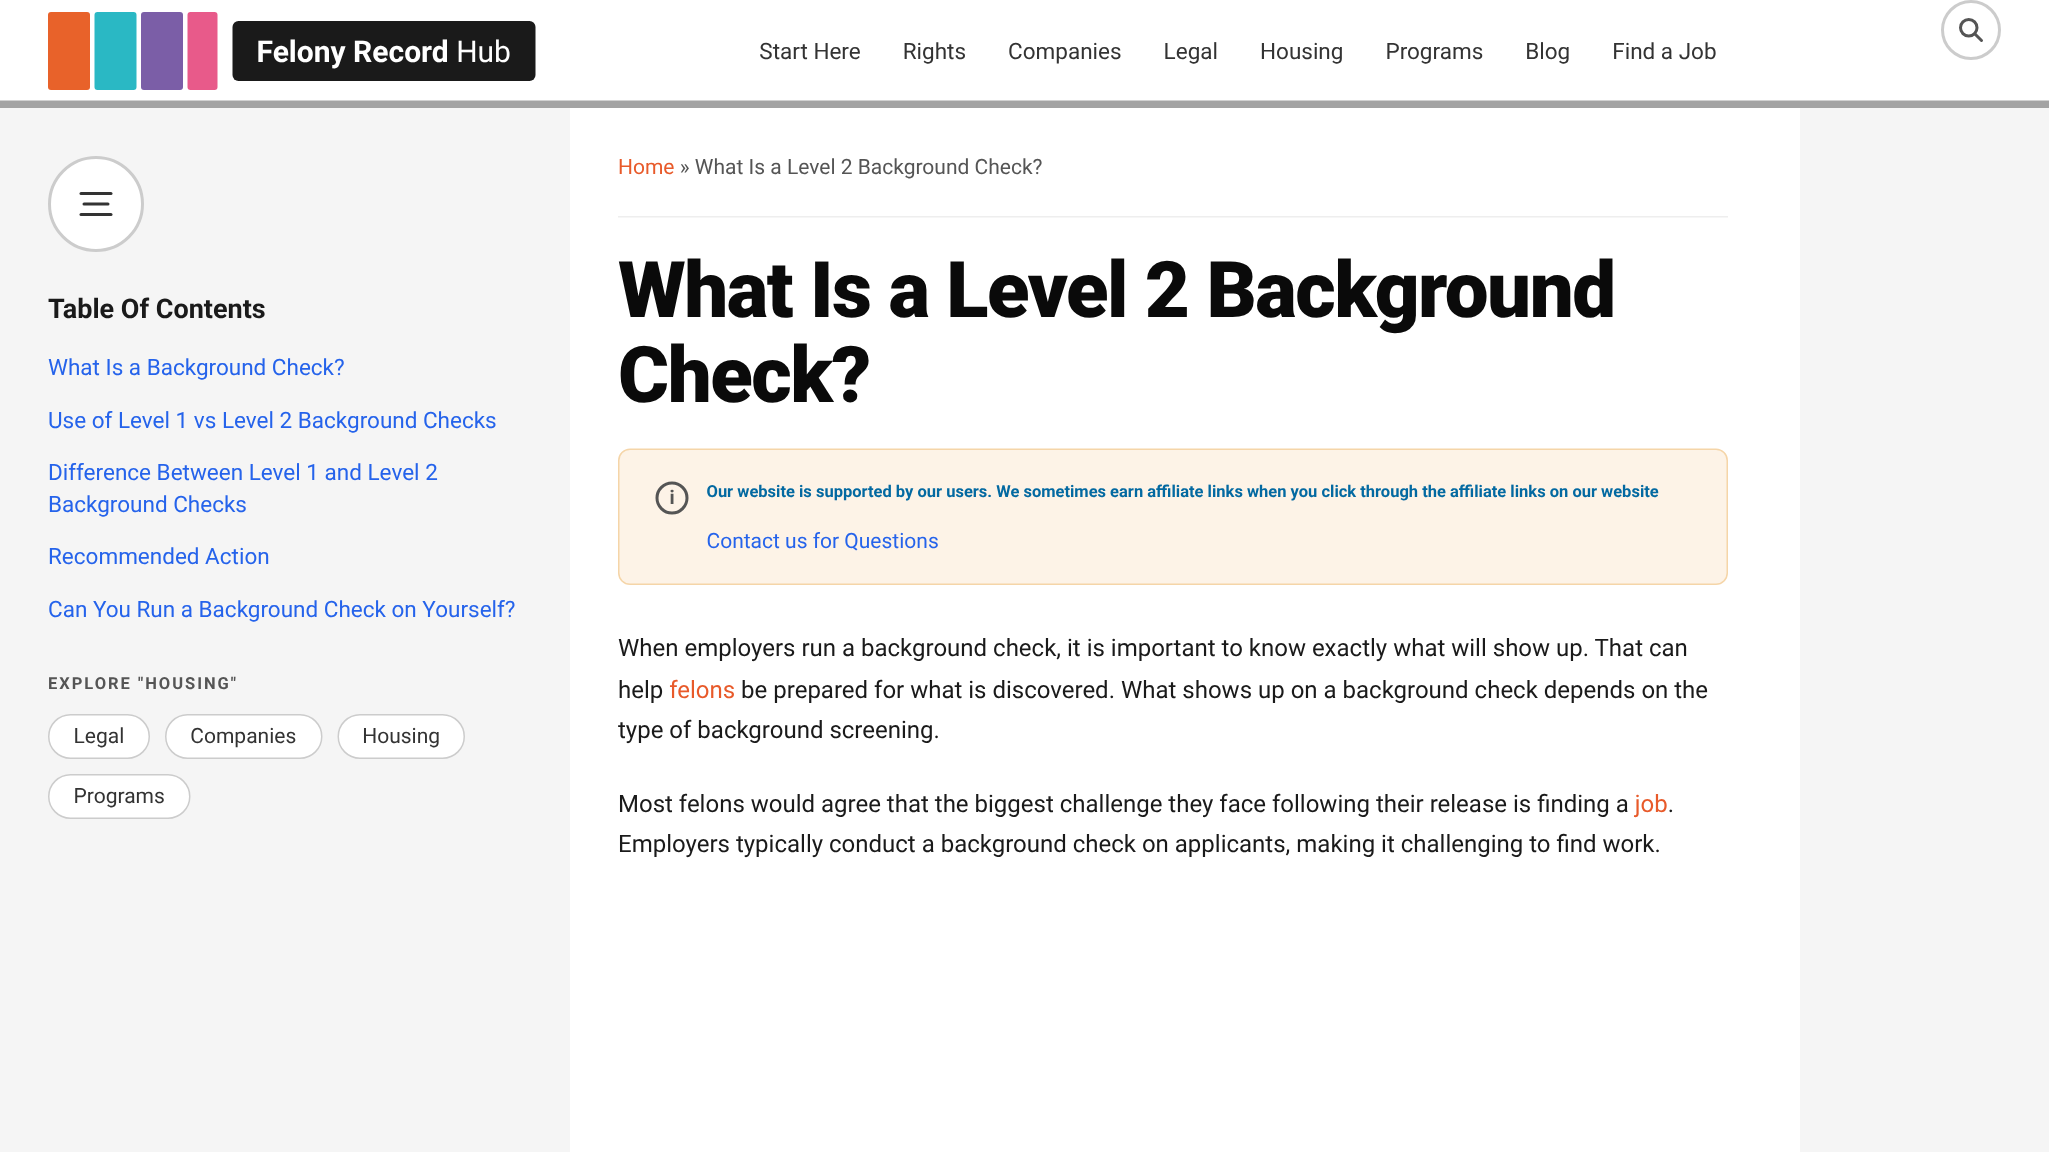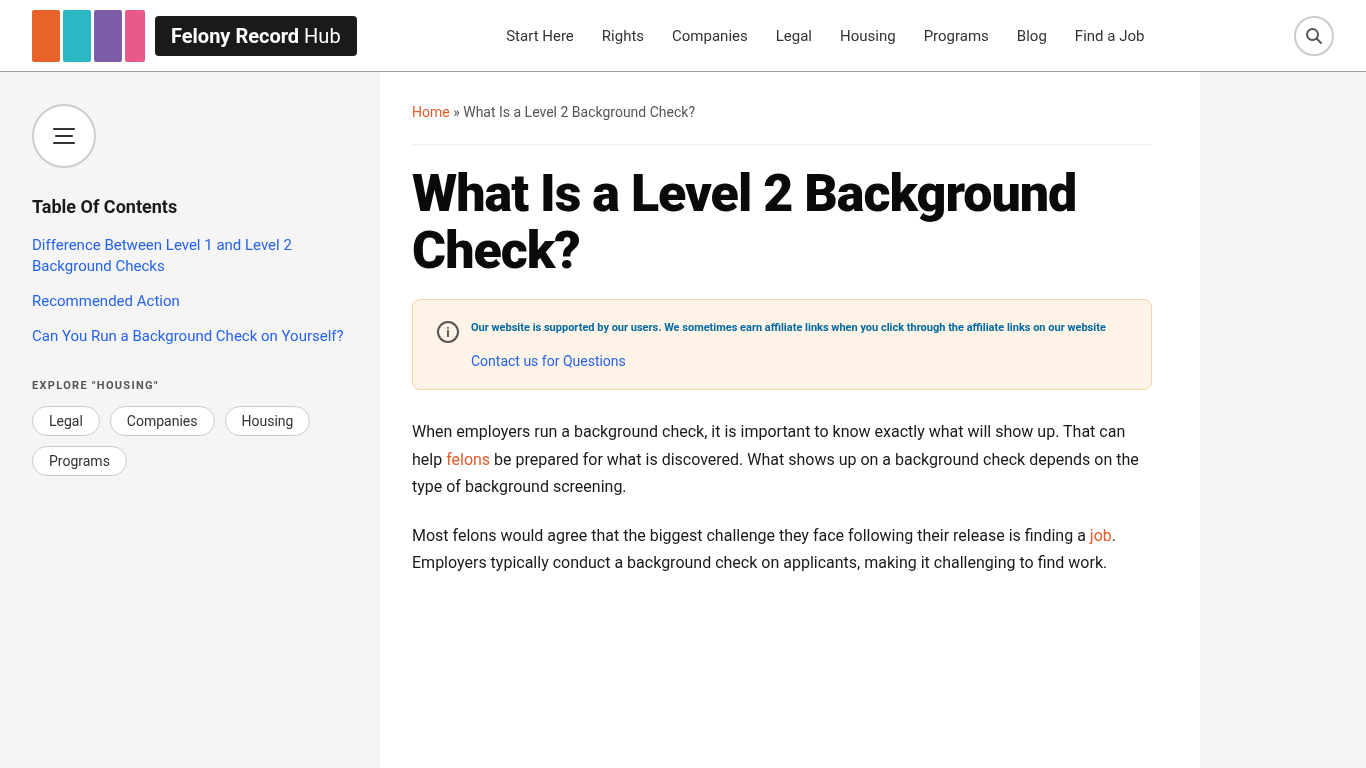--- a/index.html
+++ b/index.html
@@ -1,26 +1,25 @@
 <!DOCTYPE html>
 <html><head>
   <meta charset="utf-8">
   <style>
     * { margin: 0; padding: 0; box-sizing: border-box; }
     body { font-family: -apple-system, BlinkMacSystemFont, 'Segoe UI', Roboto, sans-serif; background: #fff; color: #1a1a1a; font-size: 16px; }
 
     
     .header {
       display: flex;
-      align-items: center;
       justify-content: space-between;
       padding: 0 32px;
       height: 72px;
       background: #fff;
-      border-bottom: 1px solid #a3a3a3;
+      border-bottom: 5px solid #a3a3a3;
     }
     .logo-area {
       display: flex;
       align-items: center;
       gap: 0;
     }
     .logo-icon {
       display: flex;
       gap: 3px;
       margin-right: 10px;
@@ -297,20 +296,26 @@
     <div class="toc-toggle">
       <span></span>
       <span></span>
       <span></span>
     </div>
 
     <h2 class="toc-title">Table Of Contents</h2>
 
     <ul class="toc-list">
       <li>
+        <a href="#">What Is a Background Check?</a>
+      </li>
+      <li>
+        <a href="#">Use of Level 1 vs Level 2 Background Checks</a>
+      </li>
+      <li>
         <a href="#">Difference Between Level 1 and Level 2 Background Checks</a>
       </li>
       <li>
         <a href="#">Recommended Action</a>
       </li>
       <li>
         <a href="#">Can You Run a Background Check on Yourself?</a>
       </li>
     </ul>
 

